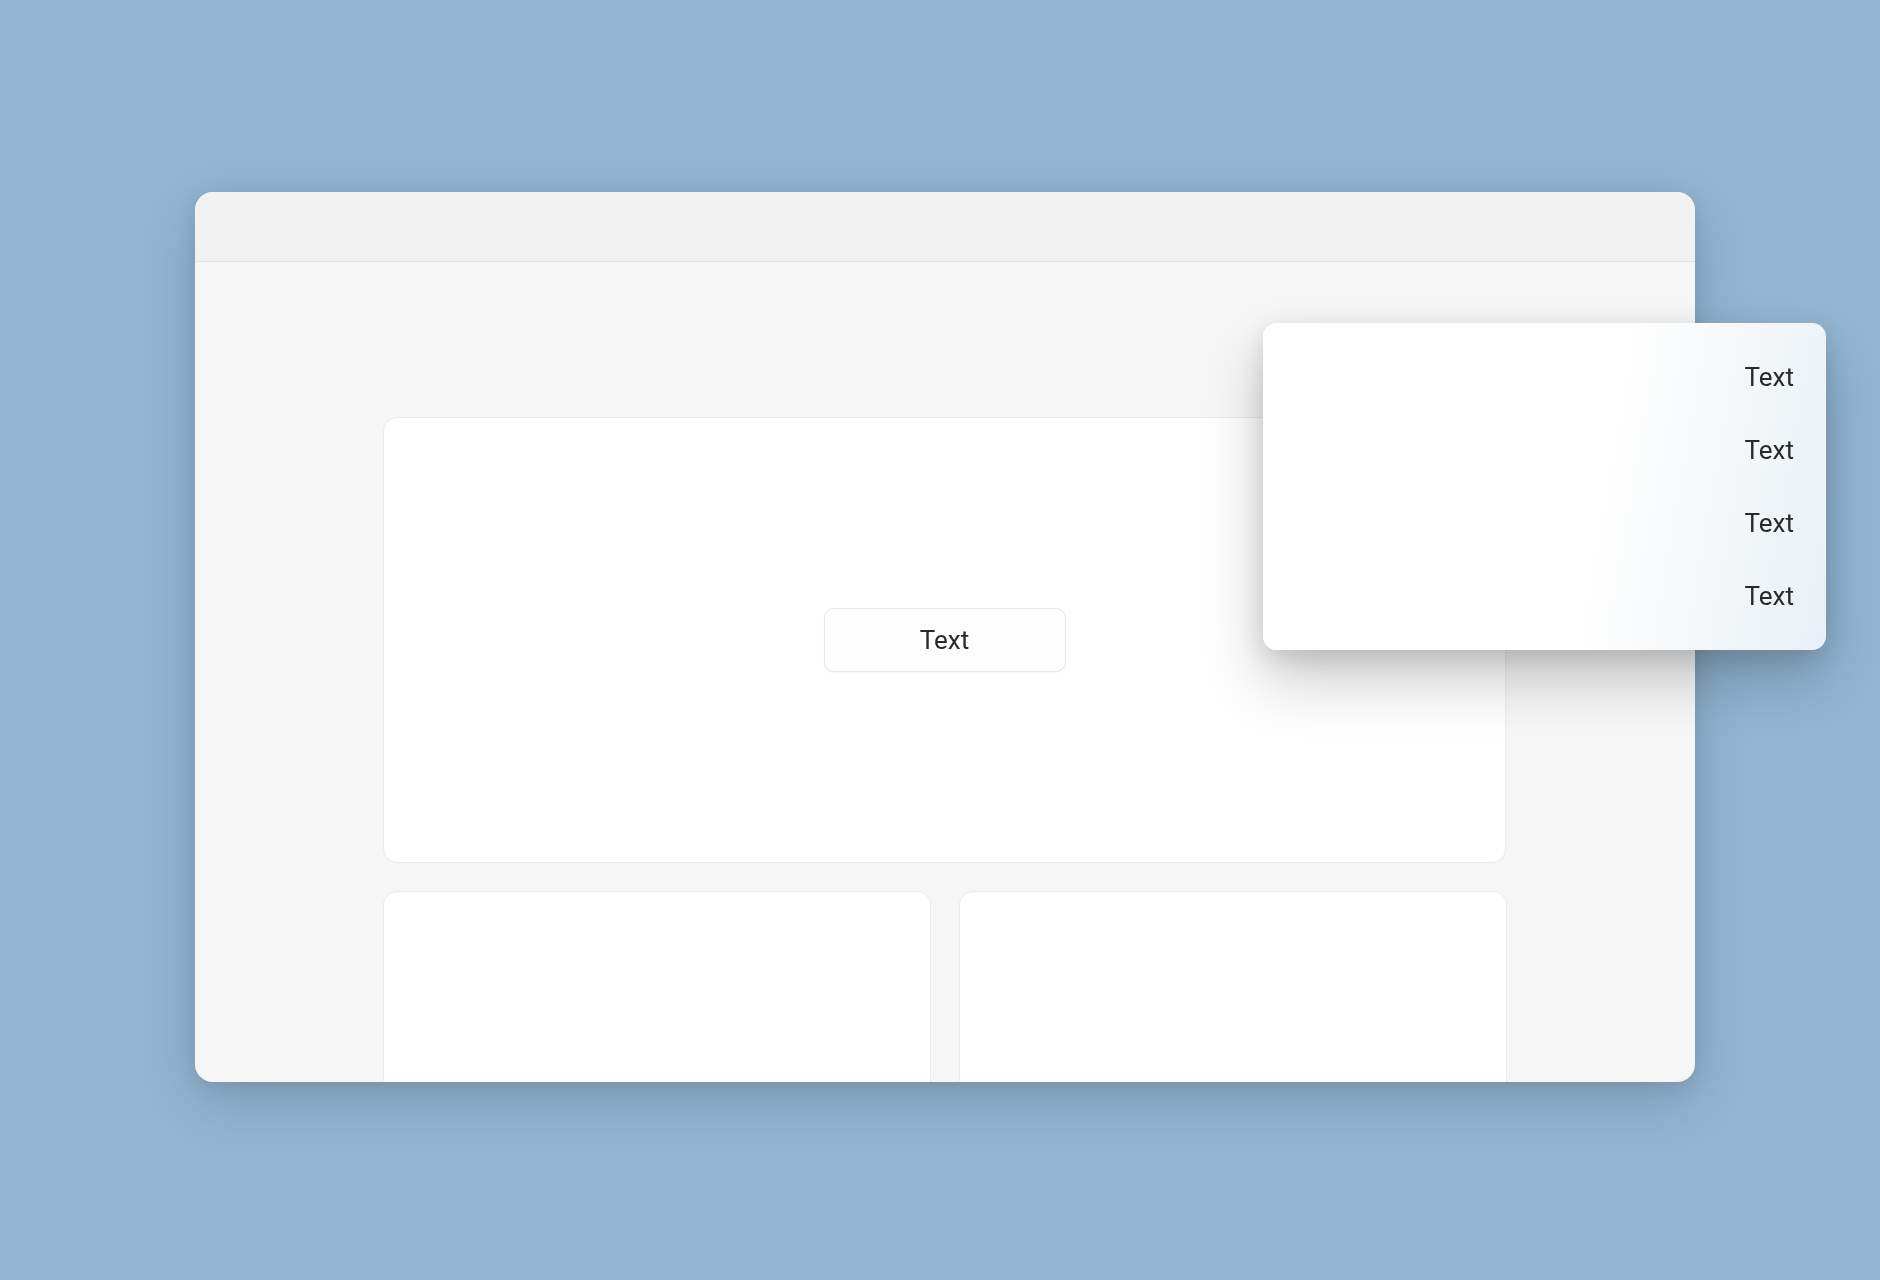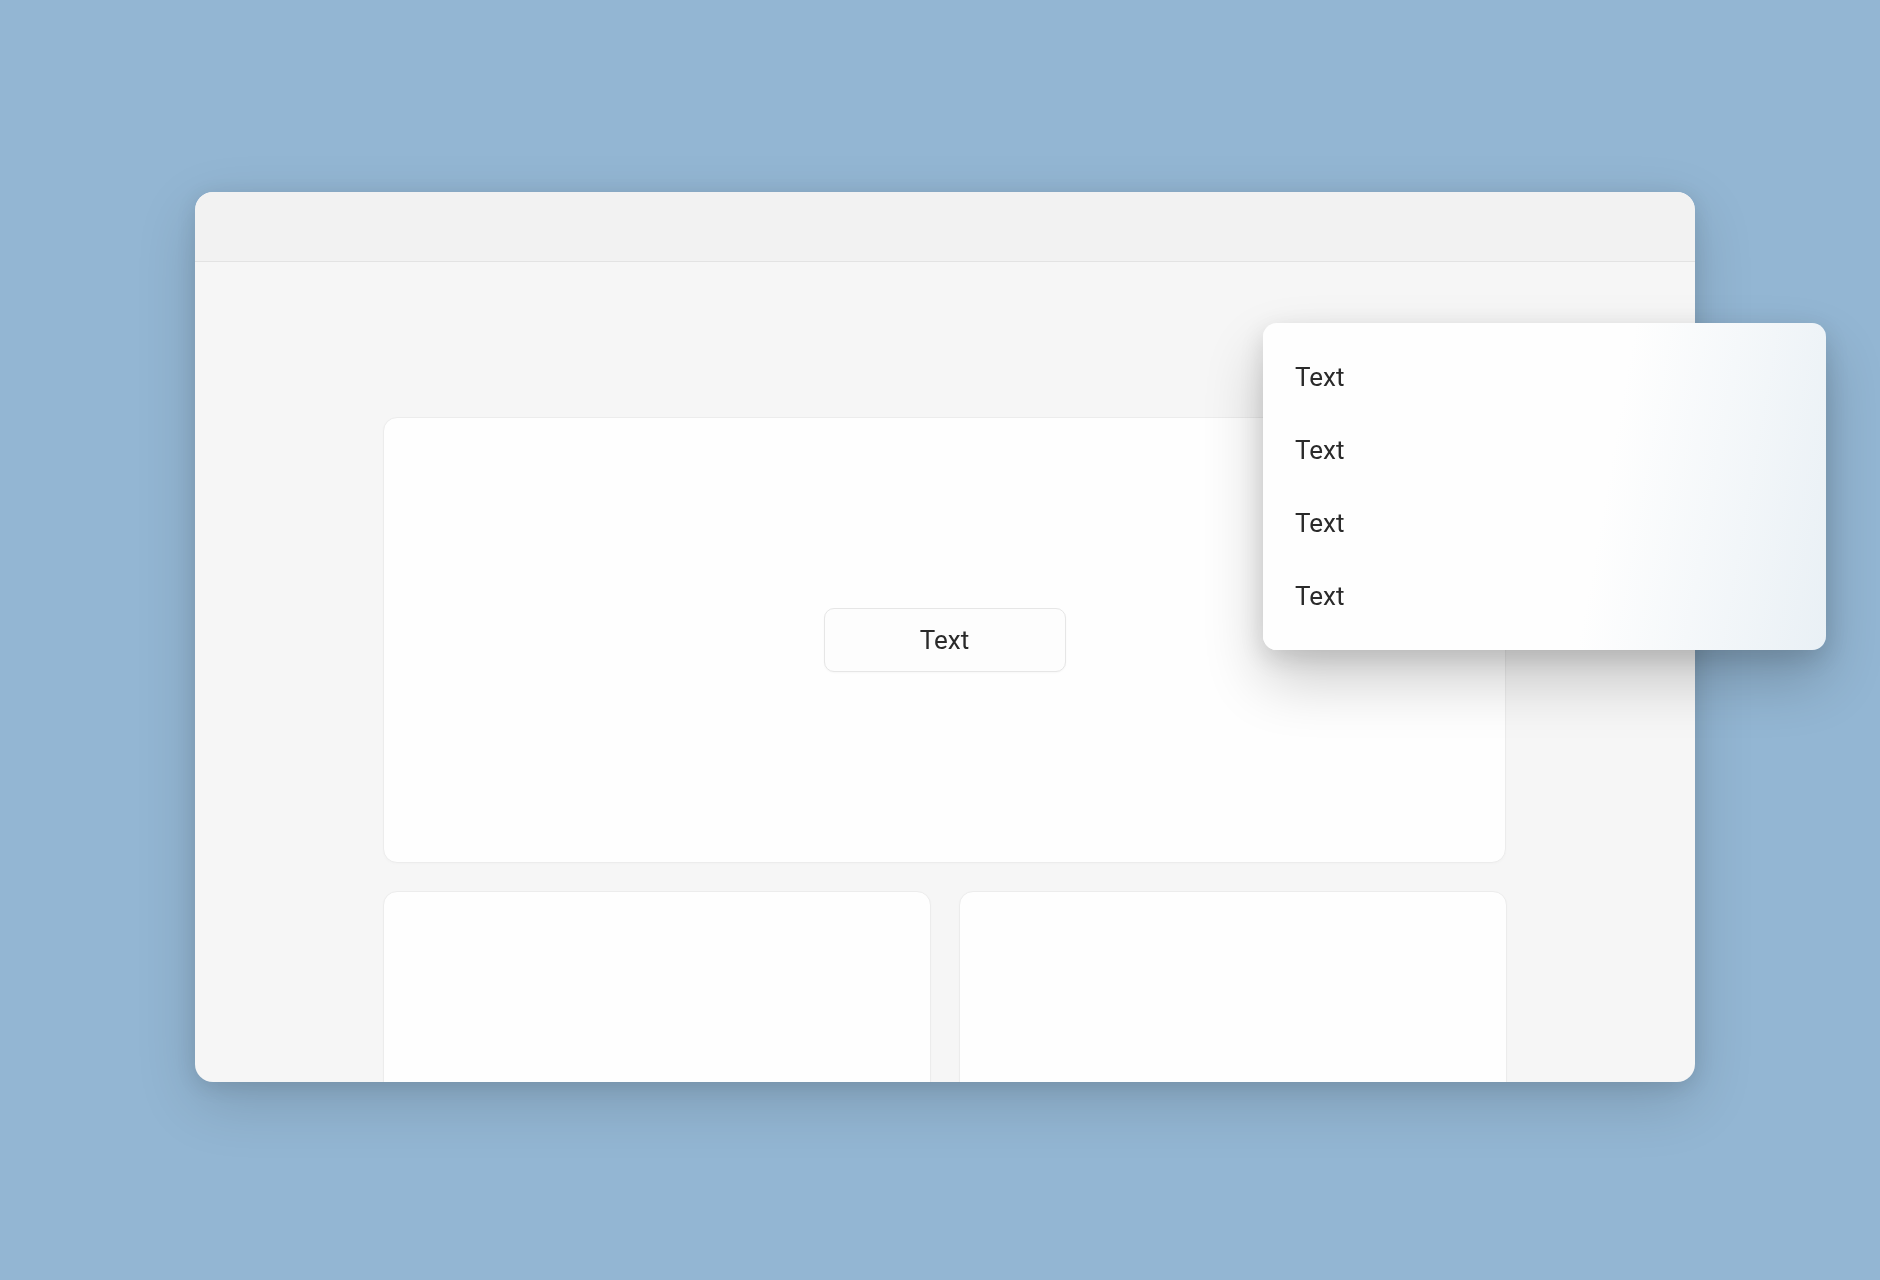--- a/index.html
+++ b/index.html
@@ -1,18 +1,19 @@
 <!DOCTYPE html>
 <html><head>
   <meta charset="utf-8">
   <style>
     * {
       margin: 0;
       padding: 0;
       box-sizing: border-box;
+      align-items: flex-end;
     }
 
     body {
       width: 1880px;
       height: 1280px;
       background: #93B6D3;
       font-family: -apple-system, BlinkMacSystemFont, "Segoe UI", Roboto, sans-serif;
       position: relative;
       overflow: hidden;
       border-radius: 16px;

